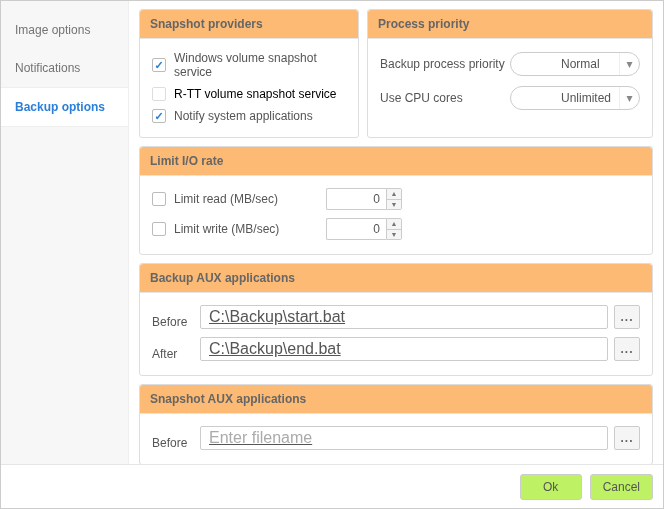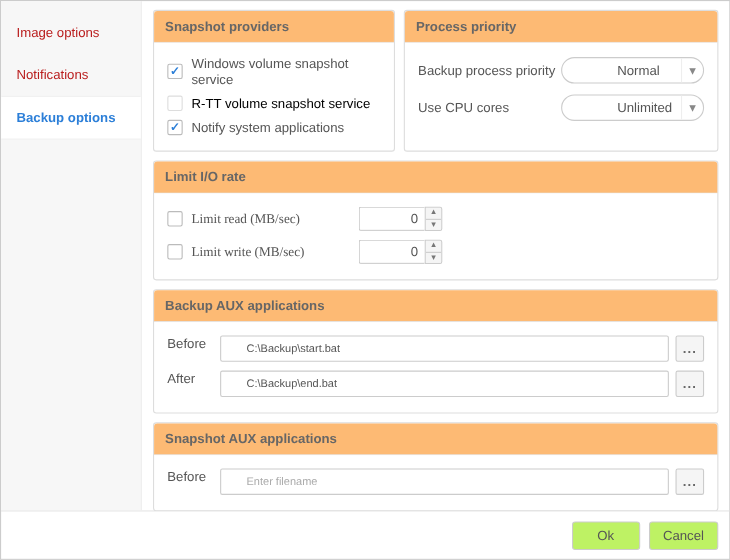--- a/index.html
+++ b/index.html
@@ -44,21 +44,21 @@
     overflow: hidden;
   }
   .sidebar {
     width: 128px;
     background: #f7f7f7;
     border-right: 1px solid #eee;
     padding-top: 10px;
   }
   .sidebar-item {
     padding: 12px 14px;
-    color: #b91c1c;
+    color: #737373;
     cursor: pointer;
   }
   .sidebar-item.active {
     background: #fff;
     color: #2c7fd8;
     font-weight: bold;
     border-top: 1px solid #eee;
     border-bottom: 1px solid #eee;
   }
   .content {
@@ -137,21 +137,20 @@
     color: #888;
   }
   .limit-row {
     display: flex;
     align-items: center;
     padding: 4px 0;
   }
   .limit-row .llabel {
     display: flex; align-items: center;
     width: 170px;
-    font-family: Liberation Serif, serif;
   }
   .numfield {
     display: flex;
     align-items: stretch;
     height: 22px;
     margin-left: auto;
   }
   .numfield input {
     width: 60px;
     border: 1px solid #ccc;
@@ -173,32 +172,33 @@
     width: 14px; flex: 1;
     display: flex; align-items: center; justify-content: center;
     font-size: 7px; color: #777;
     background: #f5f5f5;
     cursor: pointer;
   }
   .spin-btn + .spin-btn { border-top: 1px solid #ccc; }
   .limit-body { width: 250px; }
   .aux-row {
     display: flex;
-    align-items: flex-start;
+    align-items: flex-end;
     padding: 4px 0;
   }
   .aux-row .alabel { width: 48px; }
   .textfield {
     flex: 1;
     height: 24px;
     border: 1px solid #ccc;
     border-radius: 2px;
-    padding: 0 23px;
-    font-size: 10px;
+    padding: 0 8px;
+    font-size: 16px;
     color: #555;
+    text-decoration: underline;
   }
   .textfield::placeholder { color: #aaa; }
   .browse-btn {
     width: 26px; height: 24px;
     margin-left: 6px;
     border: 1px solid #ccc;
     border-radius: 2px;
     background: #f5f5f5;
     cursor: pointer;
     display: flex; align-items: center; justify-content: center;

